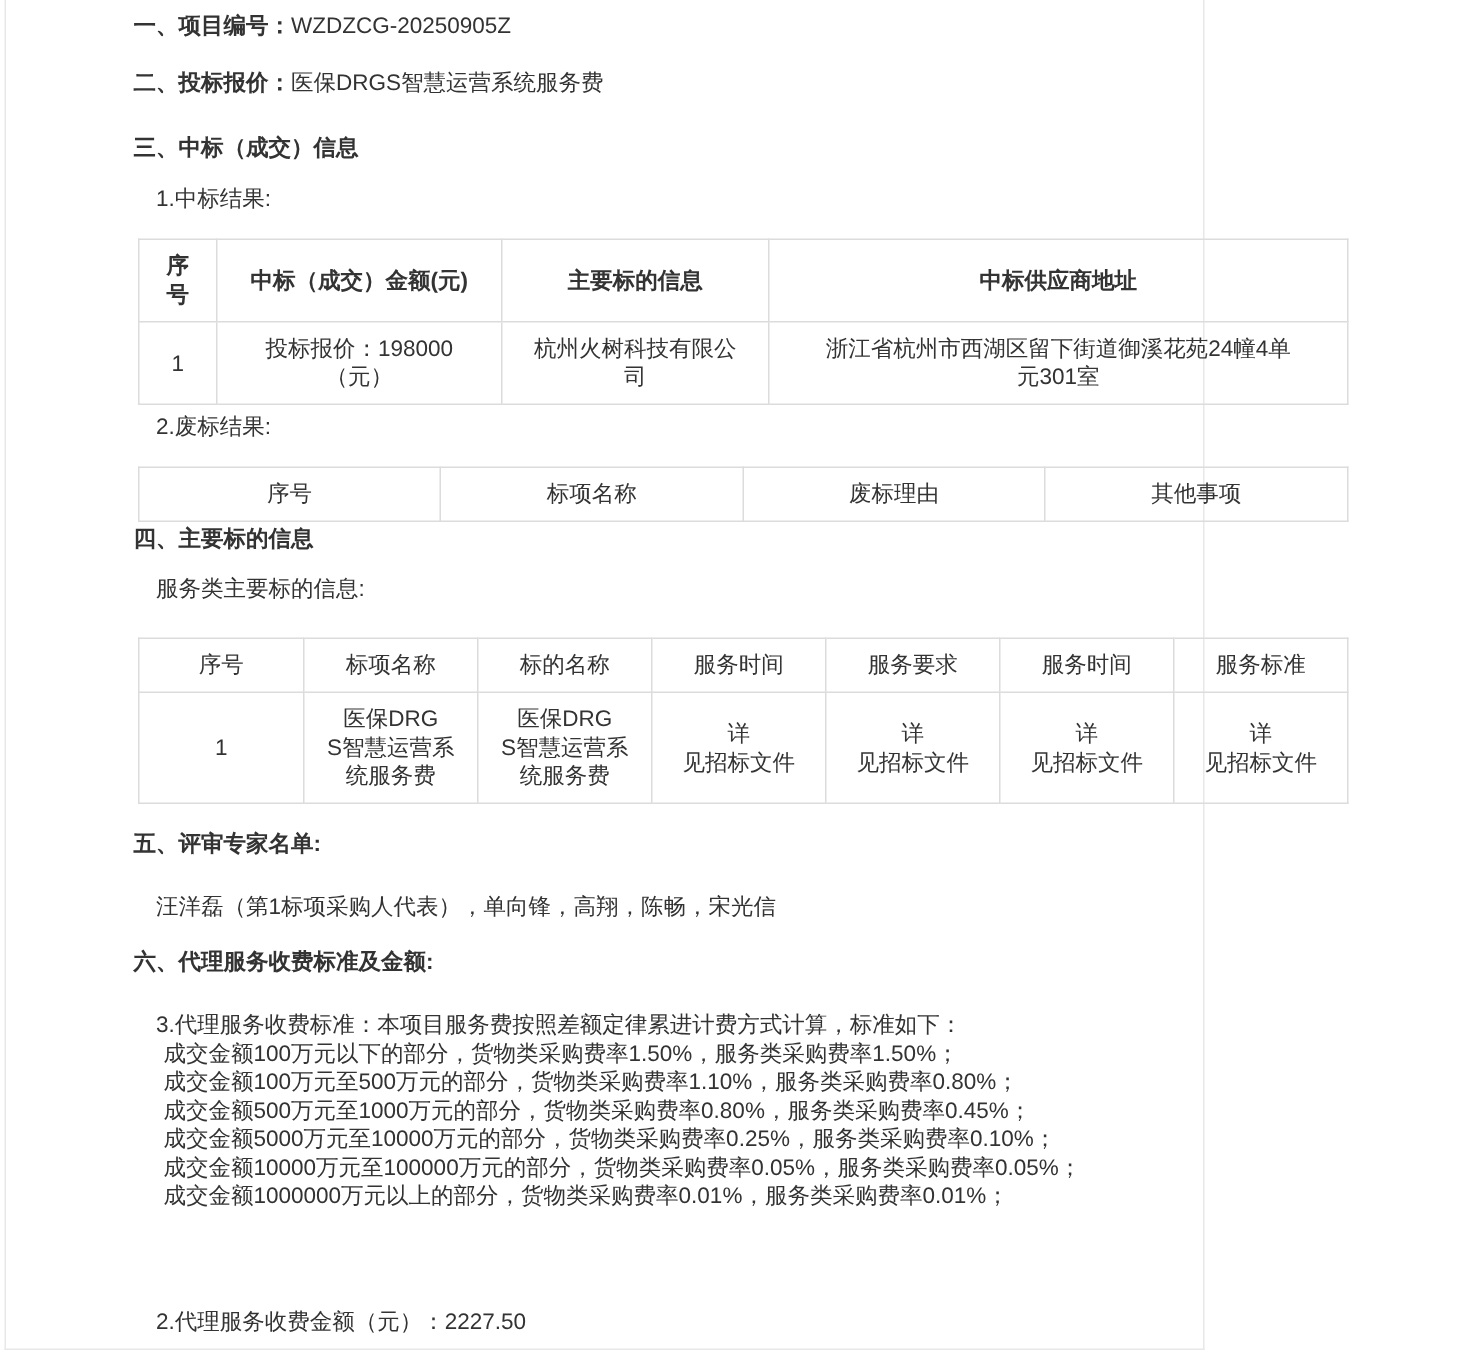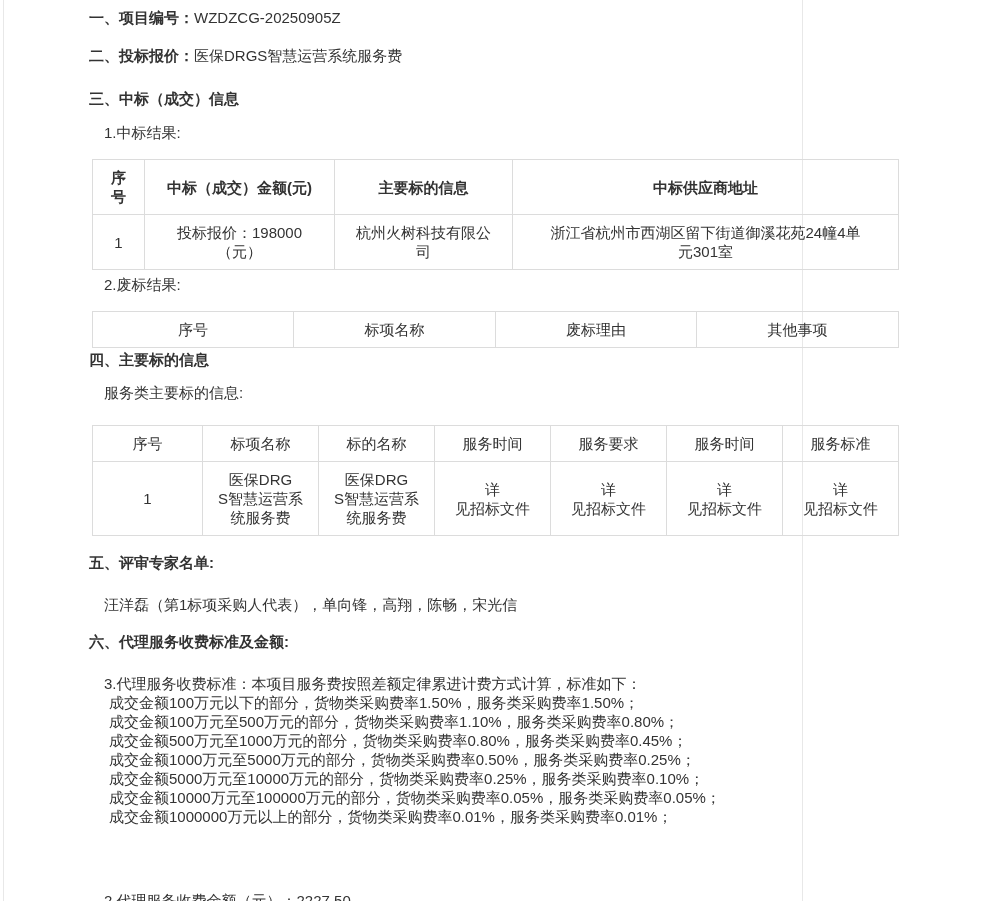--- a/index.html
+++ b/index.html
@@ -180,21 +180,20 @@
 
   <div class="sub-text mt-exp">汪洋磊（第1标项采购人代表），单向锋，高翔，陈畅，宋光信</div>
 
   <div class="sec-title mt-s6">六、代理服务收费标准及金额:</div>
 
   <div class="fee-block mt-fee">
     <div>3.代理服务收费标准：本项目服务费按照差额定律累进计费方式计算，标准如下：</div>
     <div class="fee-line">成交金额100万元以下的部分，货物类采购费率1.50%，服务类采购费率1.50%；</div>
     <div class="fee-line">成交金额100万元至500万元的部分，货物类采购费率1.10%，服务类采购费率0.80%；</div>
     <div class="fee-line">成交金额500万元至1000万元的部分，货物类采购费率0.80%，服务类采购费率0.45%；</div>
-    <div class="fee-line">成交金额1000万元至5000万元的部分，货物类采购费率0.50%，服务类采购费率0.25%；</div>
     <div class="fee-line">成交金额5000万元至10000万元的部分，货物类采购费率0.25%，服务类采购费率0.10%；</div>
     <div class="fee-line">成交金额10000万元至100000万元的部分，货物类采购费率0.05%，服务类采购费率0.05%；</div>
     <div class="fee-line">成交金额1000000万元以上的部分，货物类采购费率0.01%，服务类采购费率0.01%；</div>
   </div>
 
   <div class="sub-text mt-amt">2.代理服务收费金额（元）：2227.50</div>
 
 </div>
 
 </body></html>

